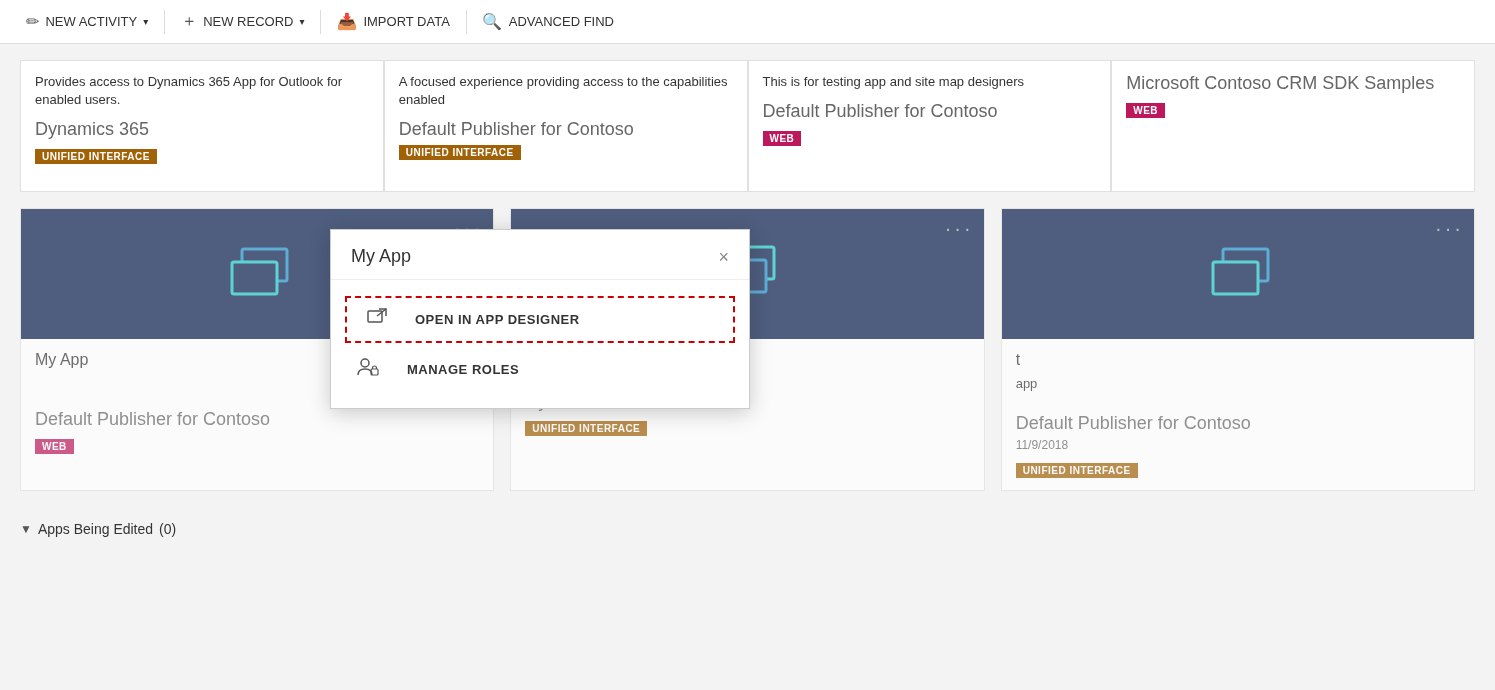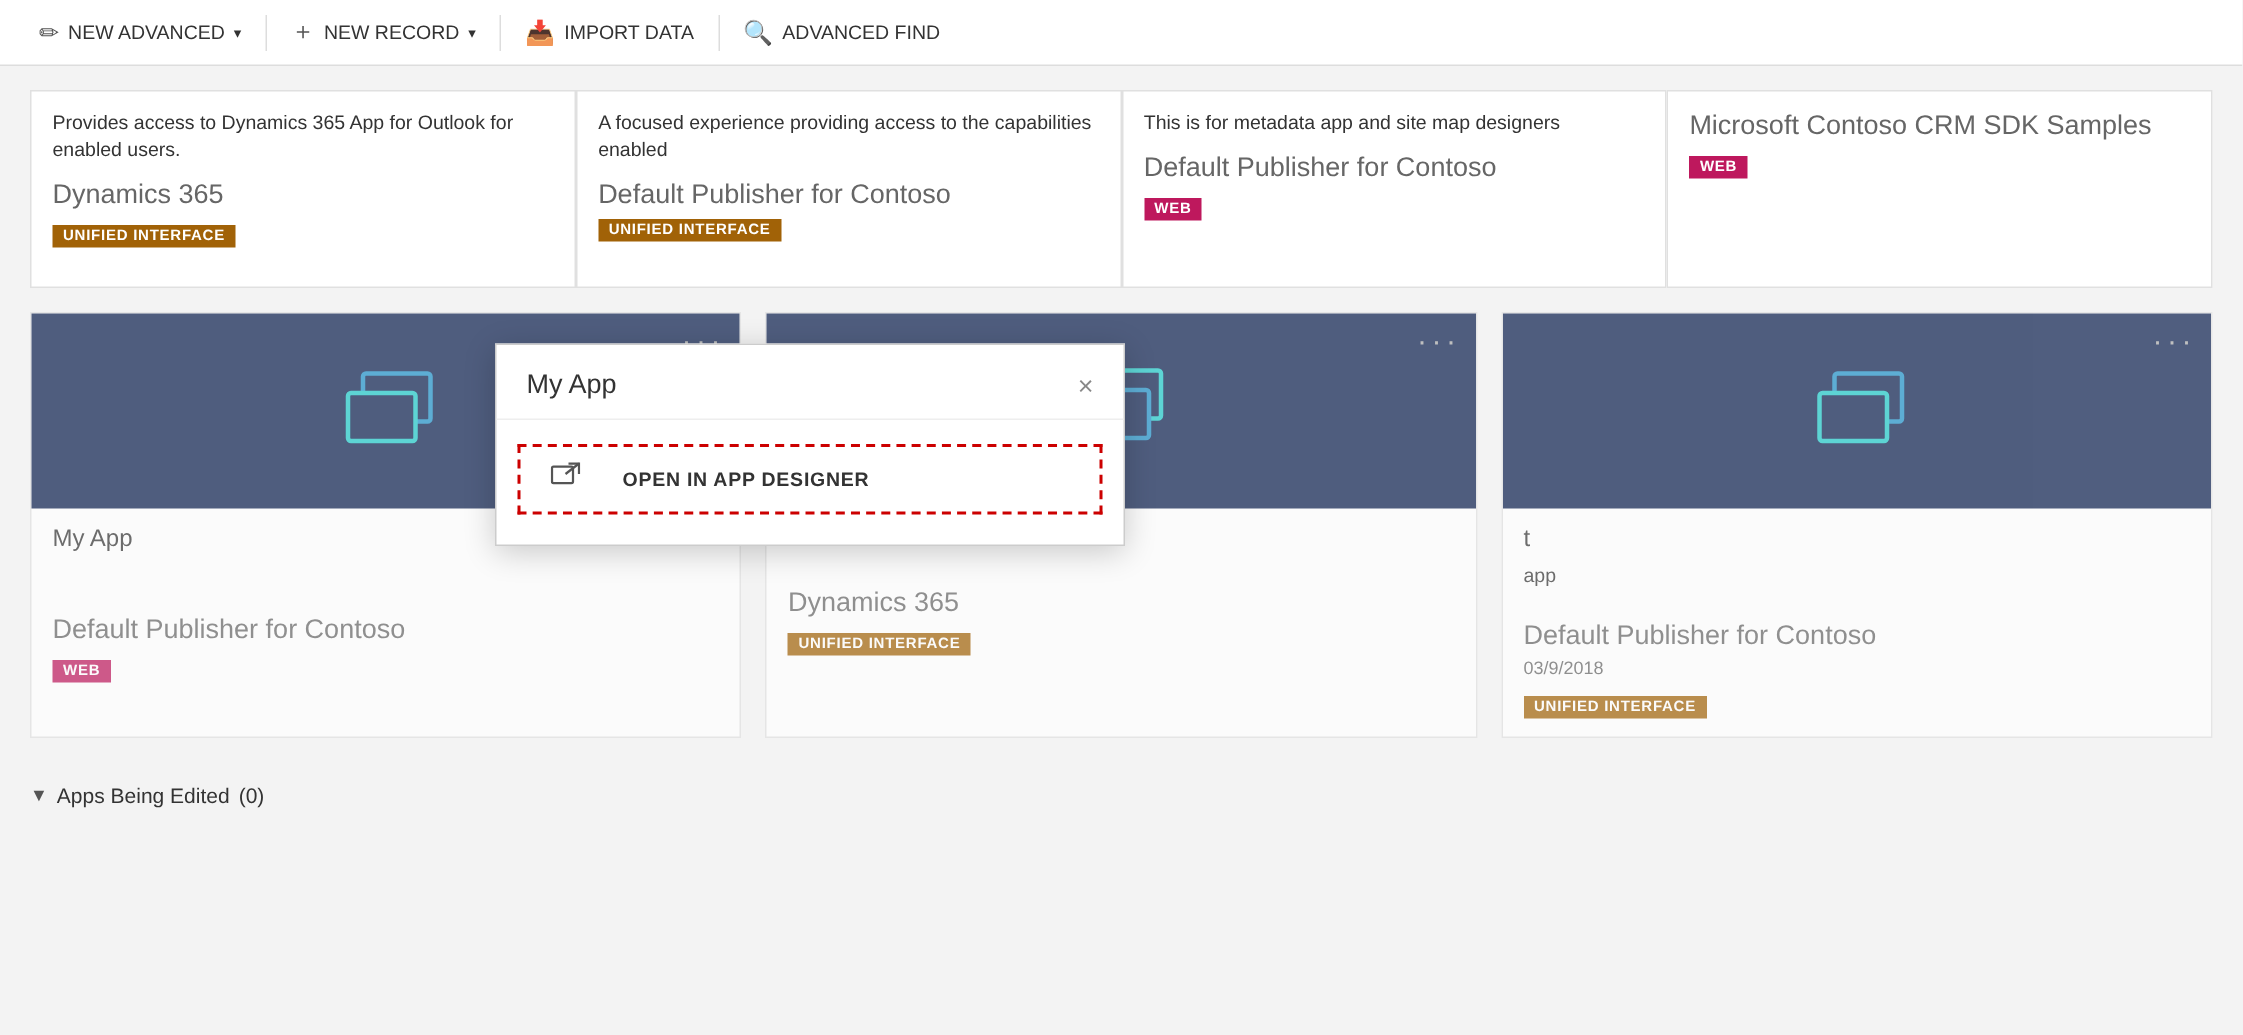--- a/index.html
+++ b/index.html
@@ -200,21 +200,21 @@
 
     
     .dimmed { opacity: 0.7; }
   </style>
 </head>
 <body>
 
 <div class="toolbar">
   <button class="toolbar-btn">
     <span class="icon">✏</span>
-    <span>NEW ADVANCED</span>
+    <span>NEW ACTIVITY</span>
     <span class="caret">▾</span>
   </button>
   <div class="toolbar-divider"></div>
   <button class="toolbar-btn">
     <span class="icon">＋</span>
     <span>NEW RECORD</span>
     <span class="caret">▾</span>
   </button>
   <div class="toolbar-divider"></div>
   <button class="toolbar-btn">
@@ -247,21 +247,21 @@
         <div class="card-description">A focused experience providing access to the capabilities enabled</div>
         <div class="card-publisher">Default Publisher for Contoso</div>
         <div>
           <span class="badge unified">UNIFIED INTERFACE</span>
         </div>
       </div>
     </div>
 
     <div class="card">
       <div class="card-body">
-        <div class="card-description">This is for metadata app and site map designers</div>
+        <div class="card-description">This is for testing app and site map designers</div>
         <div class="card-publisher">Default Publisher for Contoso</div>
         <div style="margin-top:8px;">
           <span class="badge web">WEB</span>
         </div>
       </div>
     </div>
 
     <div class="card">
       <div class="card-body">
         <div class="card-publisher">Microsoft Contoso CRM SDK Samples</div>
@@ -327,21 +327,21 @@
             <rect x="5" y="18" width="45" height="32" rx="2" fill="#0a1f4e" stroke="#1ec8c8" stroke-width="3"></rect>
           </svg>
         </div>
         <span class="card-menu-dots" style="position:absolute;top:8px;right:10px;color:#aaa;font-size:20px;letter-spacing:3px;">···</span>
       </div>
       <div class="card-body">
         <div class="card-title">t</div>
         <div class="card-description">app</div>
         <div style="margin-top: 20px;">
           <div class="card-publisher">Default Publisher for Contoso</div>
-          <div class="card-date">03/9/2018</div>
+          <div class="card-date">11/9/2018</div>
           <div style="margin-top:4px;">
             <span class="badge unified">UNIFIED INTERFACE</span>
           </div>
         </div>
       </div>
     </div>
 
   </div>
 
   <div class="popup-overlay">
@@ -357,20 +357,31 @@
             <svg width="20" height="18" viewBox="0 0 20 18" fill="none">
               <rect x="1" y="3" width="14" height="11" rx="1" stroke="#555" stroke-width="1.5" fill="none"></rect>
               <polyline points="12,1 19,1 19,8" stroke="#555" stroke-width="1.5" fill="none"></polyline>
               <line x1="10" y1="8" x2="19" y2="1" stroke="#555" stroke-width="1.5"></line>
             </svg>
           </span>
           <span>OPEN IN APP DESIGNER</span>
         </div>
       </div>
 
+      <div class="popup-item" style="padding-left:26px;">
+        <span class="popup-item-icon">
+          <svg width="22" height="20" viewBox="0 0 22 20" fill="none">
+            <circle cx="8" cy="6" r="4" stroke="#555" stroke-width="1.5" fill="none"></circle>
+            <path d="M1 18c0-4 3-6 7-6s7 2 7 6" stroke="#555" stroke-width="1.5" fill="none"></path>
+            <rect x="14" y="12" width="7" height="6" rx="1" stroke="#555" stroke-width="1.2" fill="none"></rect>
+            <path d="M15.5 12v-1a2 2 0 0 1 4 0v1" stroke="#555" stroke-width="1.2" fill="none"></path>
+          </svg>
+        </span>
+        <span>MANAGE ROLES</span>
+      </div>
     </div>
   </div>
 
   <div class="section-header" style="margin-top: 30px;">
     <span class="section-caret">▼</span>
     <span>Apps Being Edited</span>
     <span>(0)</span>
   </div>
 
 </div>

